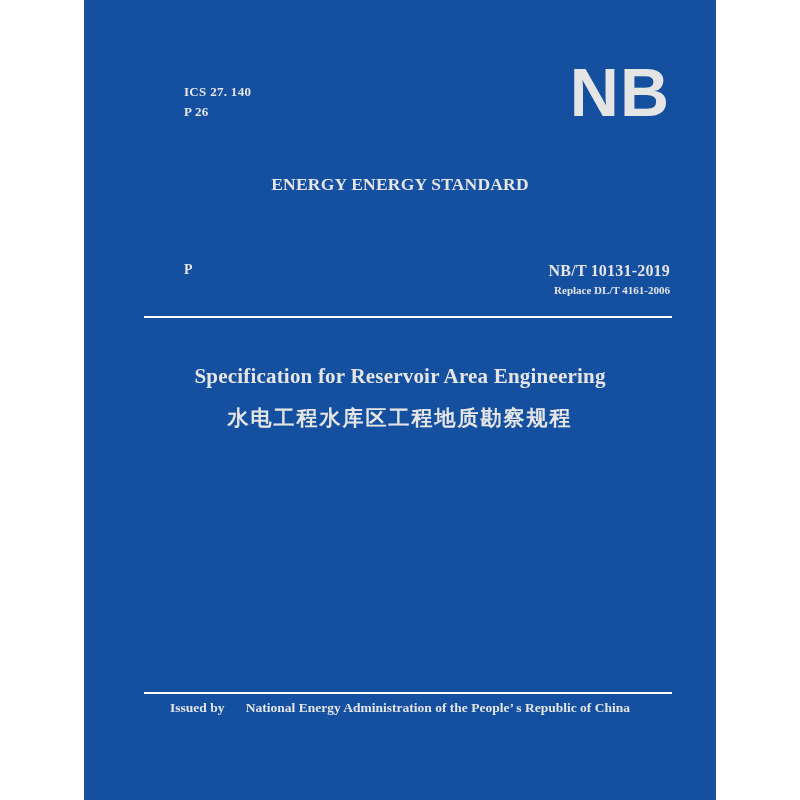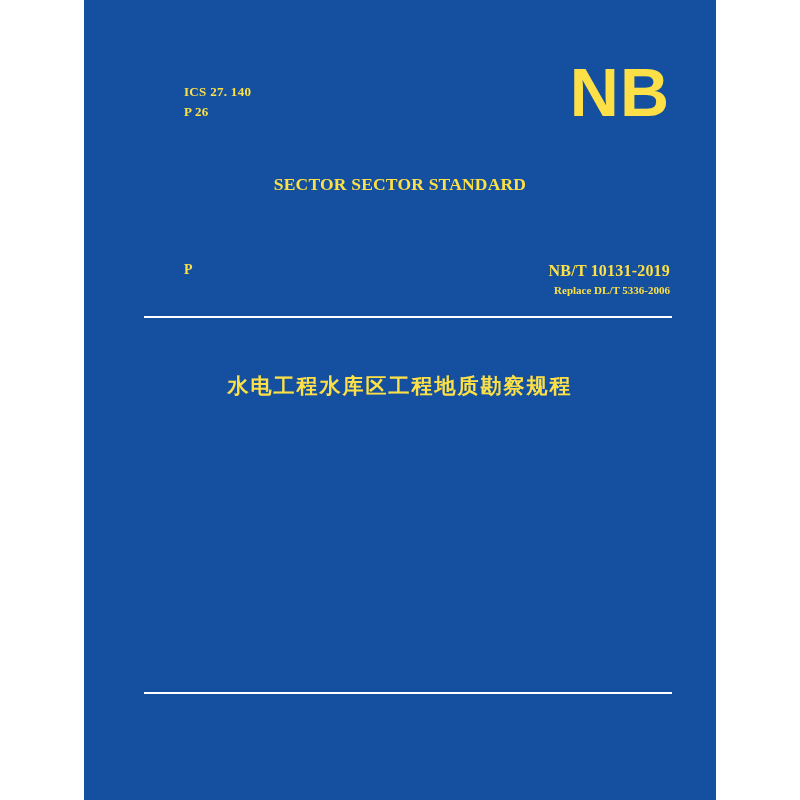--- a/index.html
+++ b/index.html
@@ -19,21 +19,21 @@
     background: #ffffff;
     overflow: hidden;
   }
   .cover {
     position: absolute;
     left: 84px;
     top: 0px;
     width: 632px;
     height: 800px;
     background: #14509f;
-    color: #fde047;
+    color: #e5e5e5;
   }
 
   
   .ics-block {
     position: absolute;
     left: 100px;
     top: 82px;
     font-weight: bold;
     font-size: 13px;
     line-height: 20px;
@@ -185,33 +185,38 @@
   <div class="cover">
 
     <div class="ics-block">
       <div>ICS 27. 140</div>
       <div>P 26</div>
     </div>
 
     <div class="nb-logo">NB</div>
 
     <div class="std-title">
-      <div class="line1">SECTOR SECTOR STANDARD</div>
+      <div class="line1">ENERGY ENERGY STANDARD</div>
     </div>
 
     <div class="code-row">
       <div class="p-mark">P</div>
       <div class="std-no">NB/T 10131-2019</div>
-      <div class="replace">Replace DL/T 5336-2006</div>
+      <div class="replace">Replace DL/T 4161-2006</div>
     </div>
 
     <div class="rule rule-top"></div>
 
     <div class="subject">
+      <div class="en1">Specification for Reservoir Area Engineering</div>
       <div class="cn">水电工程水库区工程地质勘察规程</div>
     </div>
 
 
     <div class="rule rule-bottom"></div>
 
+    <div class="issuer">
+      <span class="label">Issued by</span>
+      <span>National Energy Administration of the People’ s Republic of China</span>
+    </div>
 
   </div>
 </div>
 
 </body></html>

